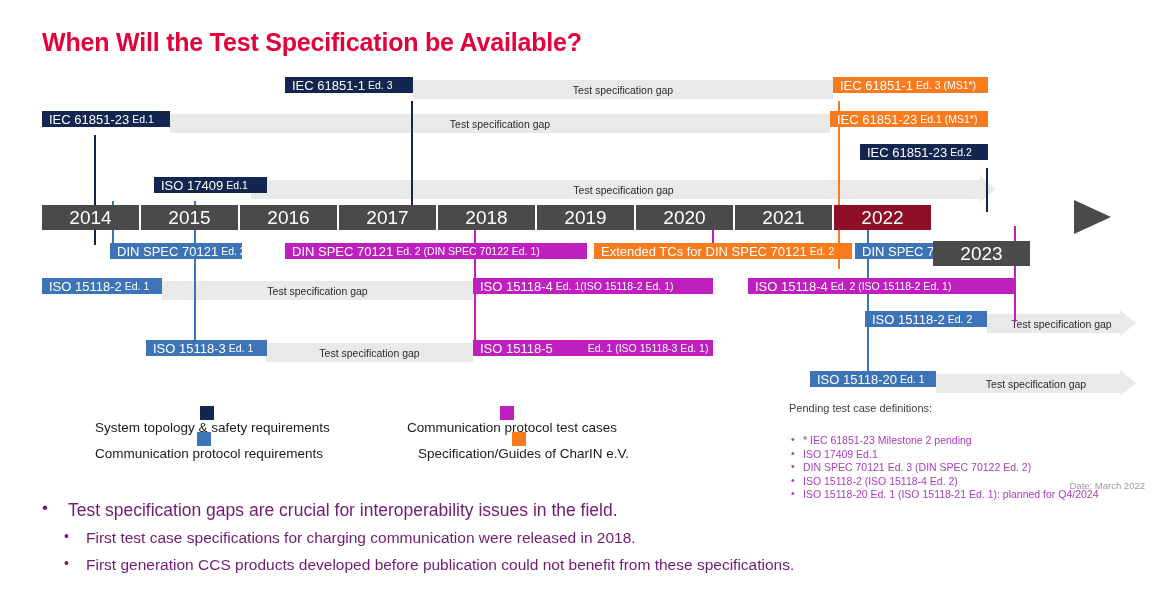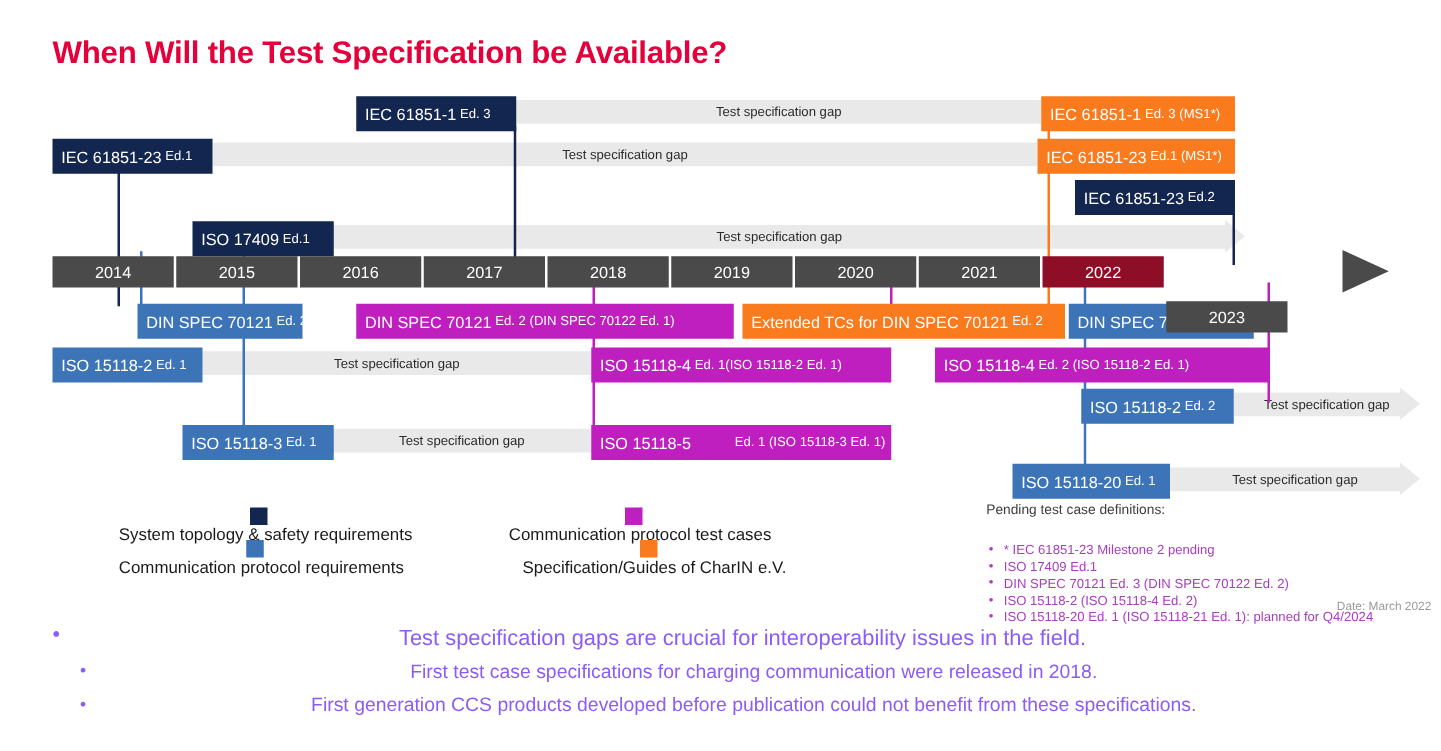--- a/index.html
+++ b/index.html
@@ -16,21 +16,21 @@
   .title {
     position:absolute; left:42px; top:28px;
     font-size:25px; font-weight:bold;
     color:#E4003A; letter-spacing:-0.2px;
     white-space:nowrap;
   }
 
   
   .bar {
     position:absolute;
-    height:28px;
+    height:16px;
     display:flex; align-items:center;
     color:#ffffff;
     font-size:13px;
     white-space:nowrap;
     padding:0 7px;
     z-index:5;
   }
   .bar.navy   { background:#13264F; }
   .bar.blue   { background:#3D74B8; }
   .bar.purple { background:#BE1FBE; }
@@ -62,21 +62,21 @@
   .gap .gaptext{ position:relative; z-index:3; }
 
   
   .vline { position:absolute; width:2px; z-index:4; }
 
   
   #axis { position:absolute; left:42px; top:205px; height:25px; }
   .yearcell {
     position:absolute; top:0; height:25px;
     background:#4A4A4A;
-    color:#ffffff; font-size:13px;
+    color:#ffffff; font-size:19px;
     display:flex; align-items:center; justify-content:center;
     z-index:6;
   }
   .yearcell.hi { background:#8E0E27; }
   #axis-arrow {
     position:absolute; top:-5px; left:1032px;
     width:0;height:0;
     border-top:17.5px solid transparent;
     border-bottom:17.5px solid transparent;
     border-left:37px solid #4A4A4A;
@@ -101,21 +101,21 @@
   #pending li:before {
     content:"\2022"; position:absolute; left:2px; top:-1px; color:#A93CC0;
   }
   #datestamp {
     position:absolute; right:4px; top:78px;
     font-size:9.5px; color:#9a9a9a; white-space:nowrap;
   }
 
   
   #bullets { position:absolute; left:30px; top:500px; width:1090px; }
-  .b1, .b2 { position:relative; white-space:nowrap; color:#8b5cf6;text-align:center; }
+  .b1, .b2 { position:relative; white-space:nowrap; color:#701a75; }
   .b1 { font-size:17.5px; padding-left:38px; margin-bottom:8px; }
   .b1:before { content:"\2022"; position:absolute; left:12px; top:-2px; font-size:17px; }
   .b2 { font-size:15.5px; padding-left:56px; margin-bottom:9px; }
   .b2:before { content:"\2022"; position:absolute; left:34px; top:-1px; font-size:14px; }
 </style>
 </head>
 <body>
 
 <div id="slide">
 

